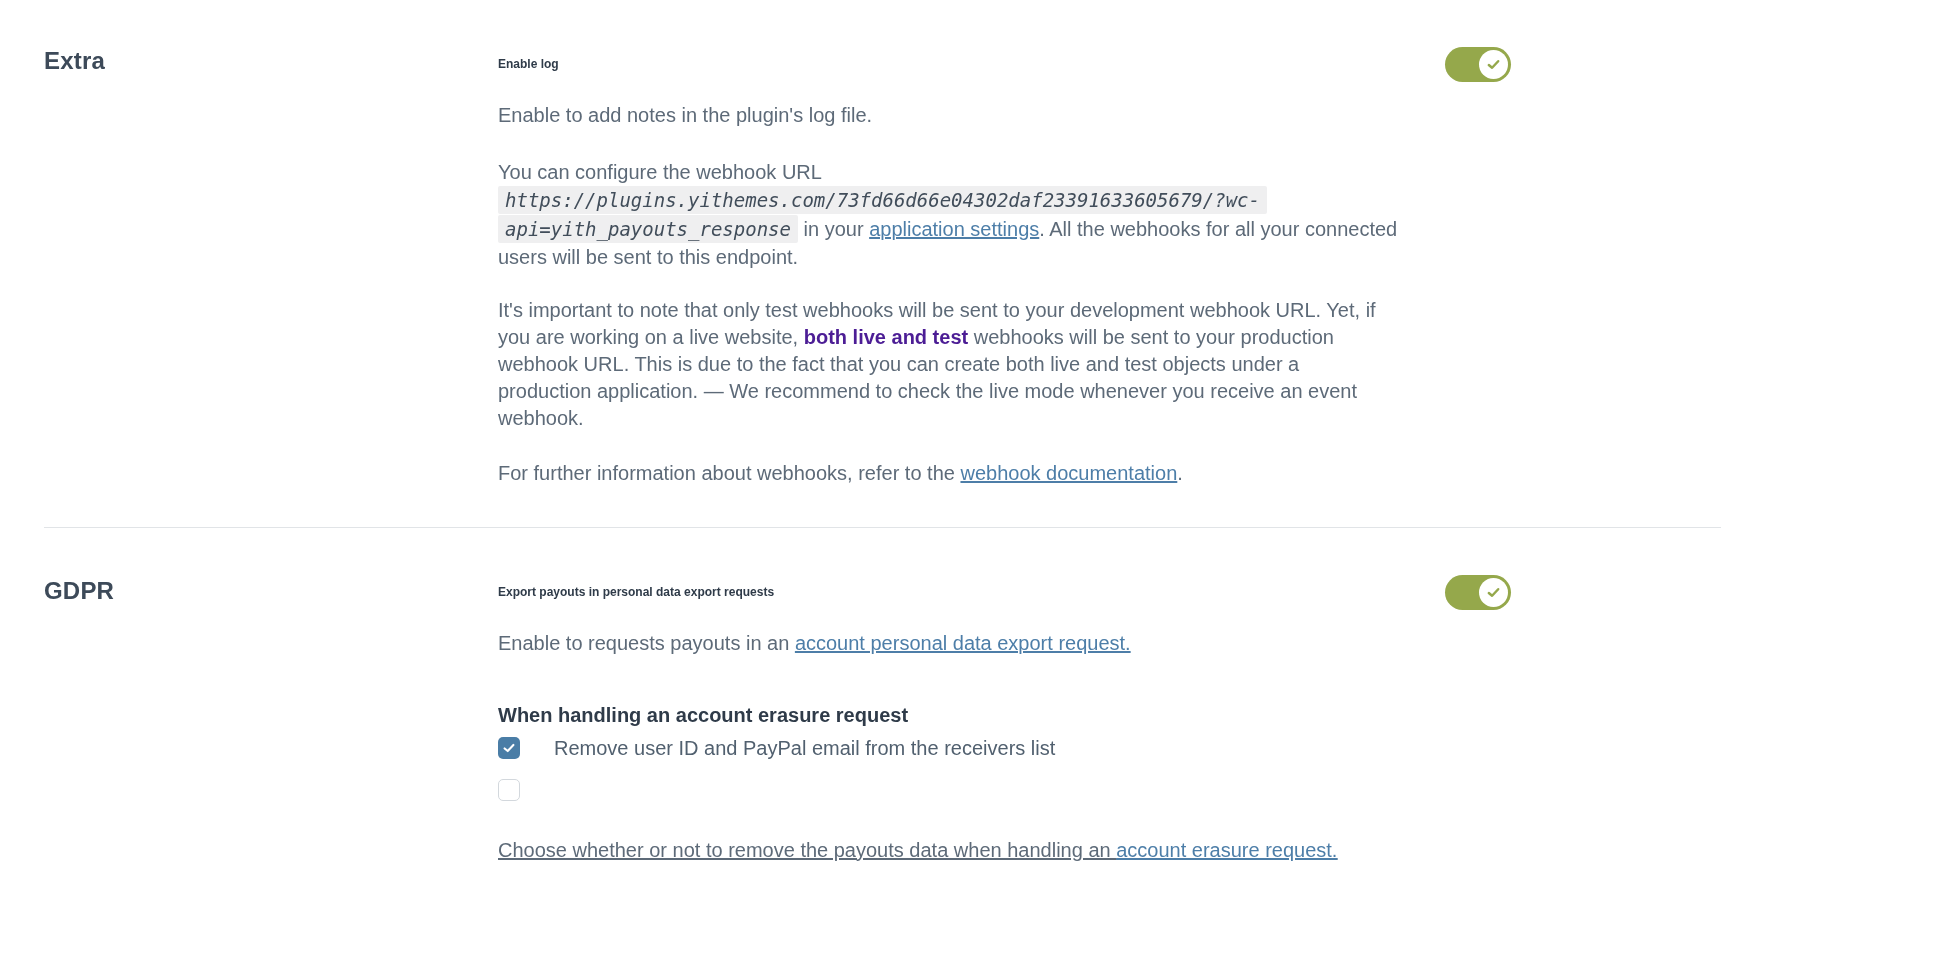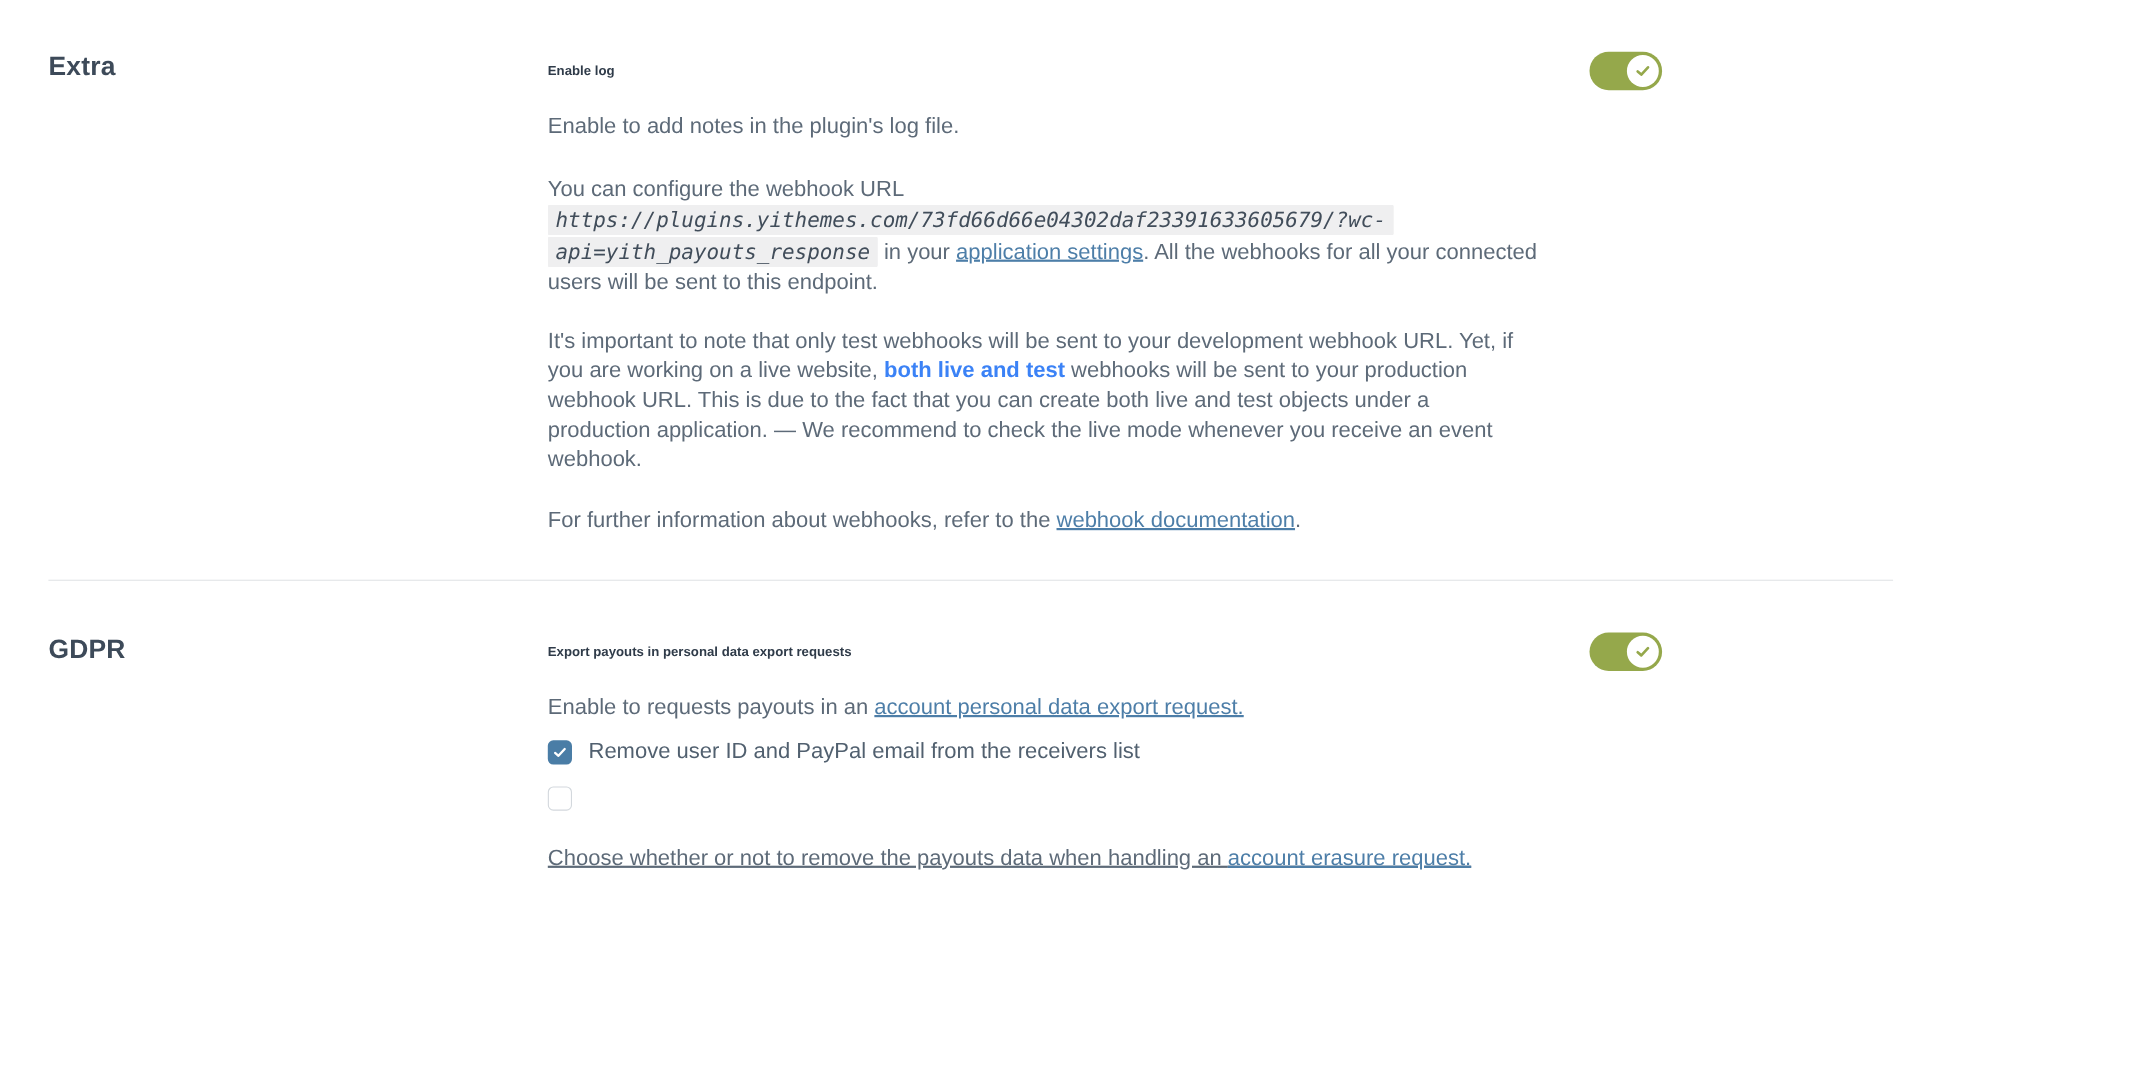--- a/index.html
+++ b/index.html
@@ -19,21 +19,21 @@
   .section-gdpr .row-content { padding-top: 46px; padding-bottom: 30px; }
 
   .field-row { display: flex; align-items: center; justify-content: space-between; height: 36px; }
   .field-label { font-size: 12px; font-weight: 600; color: #2f3b49; }
 
   .desc { font-size: 20px; line-height: 27px; color: #5d6a78; margin-top: 20px; max-width: 900px; }
   .heading-gap { margin-top: 52px; }
   .para { margin-top: 30px; }
   .para-2 { margin-top: 26px; }
   .para-3 { margin-top: 28px; }
-  .bold { font-weight: 700; color: #3b82f6; }
+  .bold { font-weight: 700; color: #4c1d95; }
 
   a.link { color: #4d7ea8; text-decoration: underline; cursor: pointer; }
 
   code.inline-code {
     font-family: "DejaVu Sans Mono", monospace;
     font-size: 19px;
     background: #efeff0;
     color: #414d5a;
     padding: 3px 7px 3px 7px;
     border-radius: 2px;
@@ -53,21 +53,21 @@
     position: absolute; top: 3px; right: 3px; width: 29px; height: 29px;
     background: #ffffff; border-radius: 50%;
     display: flex; align-items: center; justify-content: center;
   }
   .toggle .knob svg { width: 15px; height: 15px; }
 
   .divider { border-top: 1px solid #e1e4e7; margin-left: 44px; }
 
   
   .checkbox-list { margin-top: 10px; }
-  .checkbox-row { display: flex; align-items: flex-end; height: 28px; margin-bottom: 14px; }
+  .checkbox-row { display: flex; align-items: flex-start; height: 28px; margin-bottom: 14px; gap: 19px; }
   .checkbox {
     width: 22px; height: 22px; border-radius: 5px; flex: 0 0 22px;
     display: flex; align-items: center; justify-content: center; cursor: pointer;
   }
   .checkbox.checked { background: #4a7da6; }
   .checkbox.unchecked { background: #ffffff; border: 1px solid #d3d8dd; }
   .checkbox svg { width: 14px; height: 14px; }
   .checkbox-label { font-size: 20px; color: #51606f; margin-left: 15px; cursor: pointer; }
 
   .sub-heading { font-size: 20px; font-weight: 600; color: #2f3b49; margin-top: 46px; line-height: 24px; }
@@ -131,20 +131,21 @@
               <path d="M3 8.5 L6.5 11.5 L13 4.5" fill="none" stroke="#95a84b" stroke-width="2.6" stroke-linecap="round" stroke-linejoin="round"></path>
             </svg>
           </span>
         </div>
       </div>
 
       <p class="desc">
         <span>Enable to requests payouts in an </span><a class="link" href="#">account personal data export request.</a>
       </p>
 
+      <h3 class="sub-heading">When handling an account erasure request</h3>
 
       <div class="checkbox-list">
 
         <div class="checkbox-row">
           <span class="checkbox checked" role="checkbox" aria-checked="true">
             <svg viewBox="0 0 16 16">
               <path d="M3 8.5 L6.5 11.5 L13 4.5" fill="none" stroke="#ffffff" stroke-width="2.4" stroke-linecap="round" stroke-linejoin="round"></path>
             </svg>
           </span>
           <span class="checkbox-label">Remove user ID and PayPal email from the receivers list</span>

